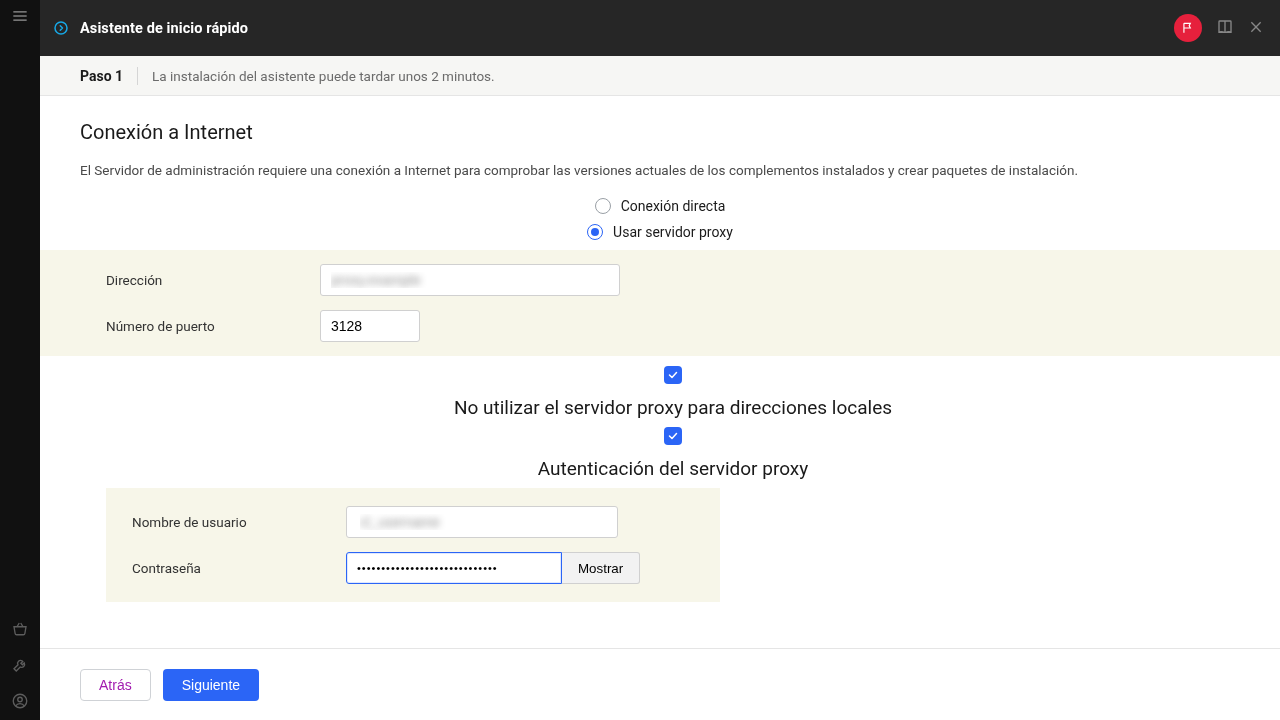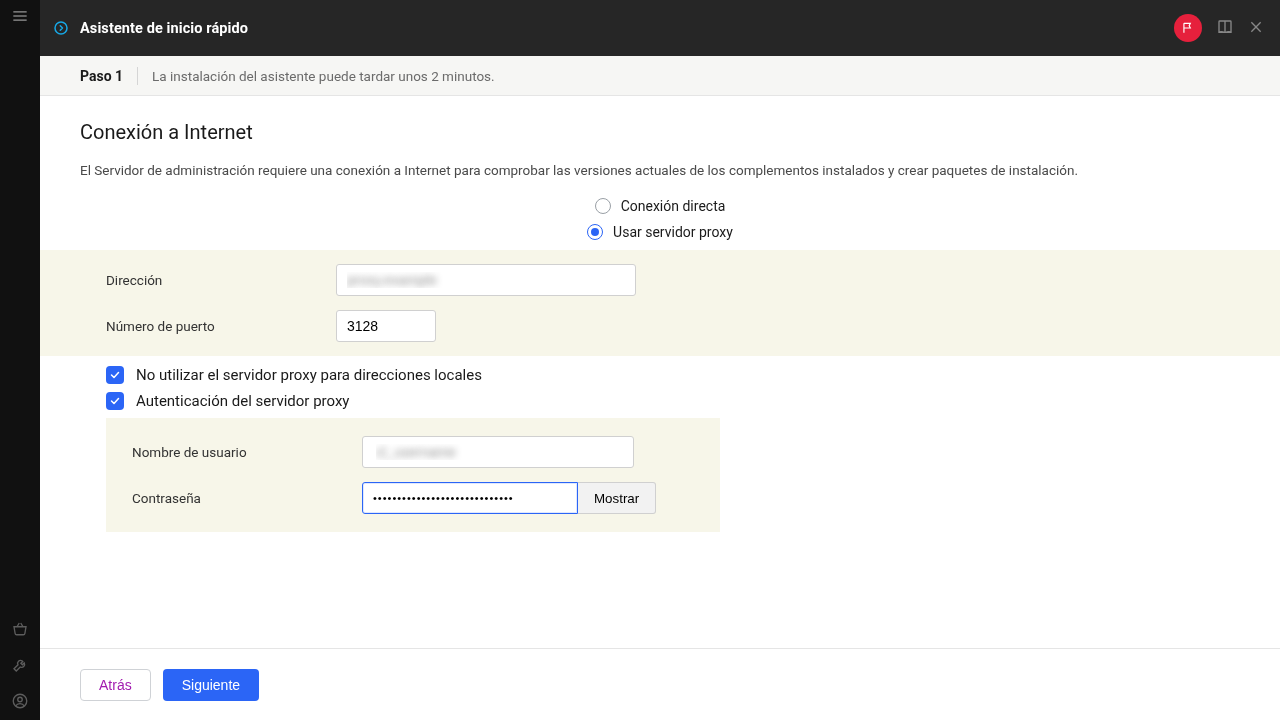--- a/index.html
+++ b/index.html
@@ -35,31 +35,31 @@
   .section-title { font-size: 20px; font-weight: 400; margin-bottom: 18px; }
   .section-desc { color: #4a4a4a; margin-bottom: 20px; font-size: 13.5px; }
 
   .radio-row { display: flex; align-items: center; gap: 10px; margin-bottom: 10px; font-size: 14px; justify-content: center; }
   .radio { width: 16px; height: 16px; border: 1px solid #9aa0a6; border-radius: 50%; position: relative; background: #fff; }
   .radio.checked { border-color: #2b65f6; }
   .radio.checked::after { content:""; position:absolute; inset:3px; border-radius:50%; background:#2b65f6; }
 
   .panel { background: #f7f6e9; margin-left: -40px; margin-right: -40px; padding: 14px 40px 14px 40px; }
   .panel-inner { padding-left: 26px; } 
-  .form-row { display: flex; align-items: center; gap: 20px; margin-bottom: 14px; }
+  .form-row { display: flex; align-items: center; gap: 4px; margin-bottom: 14px; }
   .form-row:last-child { margin-bottom: 0; }
   .form-label { width: 210px; color: #333; font-size: 13.5px; }
   .txt { height: 32px; padding: 0 10px; border: 1px solid #d0d0d0; border-radius: 3px; background: #fff; font-size: 14px; outline: none; }
   .txt.w300 { width: 300px; }
   .txt.w100 { width: 100px; }
   .txt.w216 { width: 216px; }
   .txt.blurred { color: transparent; text-shadow: 0 0 7px rgba(0,0,0,.45); }
   .txt.active { border-color: #2b65f6; box-shadow: 0 0 0 1px rgba(43,101,246,.15) inset; }
 
-  .cb-row { display: flex; align-items: center; gap: 12px; margin-bottom: 8px; padding-left: 26px; font-size: 15px; }
+  .cb-row { display: flex; align-items: center; gap: 12px; margin-bottom: 8px; padding-left: 26px; font-size: 19px; flex-direction: column; }
   .cb { width: 18px; height: 18px; border-radius: 4px; background: #2b65f6; display: inline-flex; align-items: center; justify-content: center; }
   .cb svg { display:block; }
 
   .panel.auth { margin-left: 26px; margin-right: 0; width: 614px; padding: 18px 20px 18px 26px; }
   .panel.auth .form-label { width: 210px; }
   .panel.auth .btn-show { height: 32px; padding: 0 16px; border: 1px solid #d0d0d0; border-left: none; border-radius: 0 3px 3px 0; background: #f2f2f2; cursor: pointer; }
   .panel.auth .pw-wrap { display:flex; }
   .panel.auth .pw-wrap .txt { border-radius: 3px 0 0 3px; }
 
   

